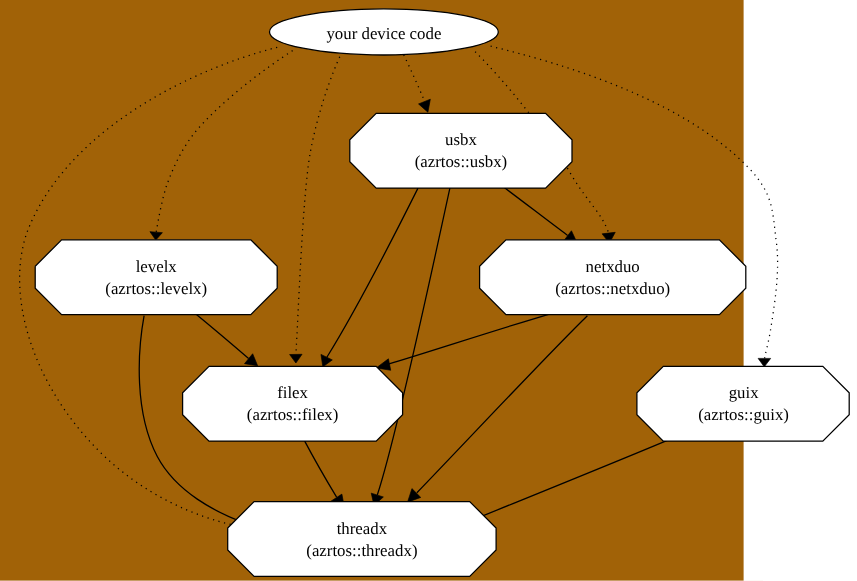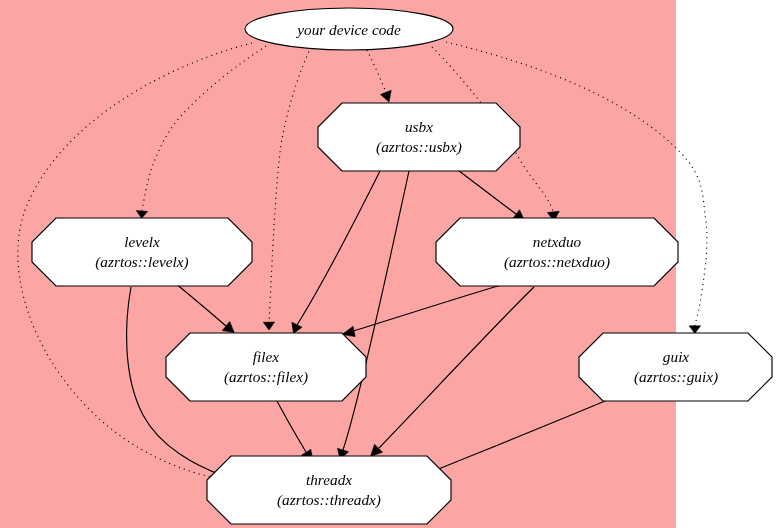--- a/index.html
+++ b/index.html
@@ -10,22 +10,21 @@
   body {
     width: 779px;
     height: 528px;
     overflow: hidden;
     font-family: "Liberation Serif", "DejaVu Serif", serif;
   }
   #graph-root {
     position: relative;
     width: 676px;
     height: 528px;
-    background: #fca5a5;
-    font-style: italic;
+    background: #a16207;
   }
   svg#graph-canvas {
     display: block;
     width: 779px;
     height: 528px;
   }
   .node-shape {
     fill: #ffffff;
     stroke: #000000;
     stroke-width: 1.15;

